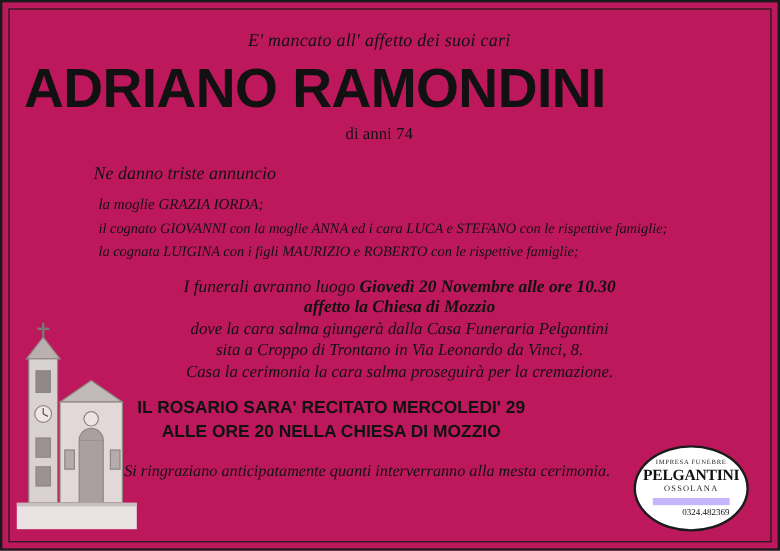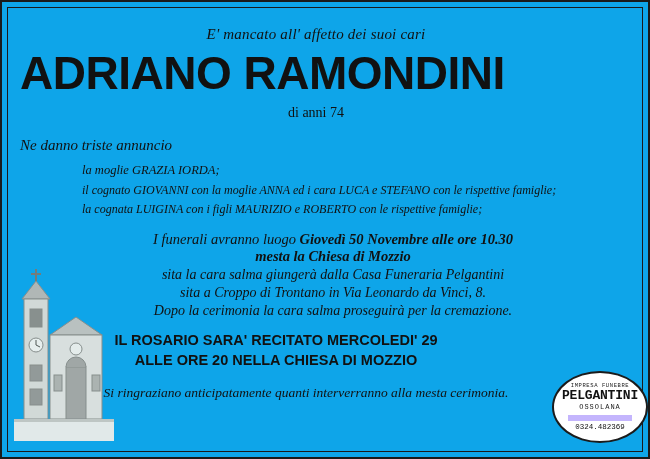--- a/index.html
+++ b/index.html
@@ -12,21 +12,21 @@
     height: 459px;
     font-family: "Liberation Serif", serif;
     color: #111111;
     overflow: hidden;
   }
   .notice {
     position: relative;
     box-sizing: border-box;
     width: 650px;
     height: 459px;
-    background: #0ea5e9;
+    background: #be185d;
     border: 2px solid #1a1a1a;
     padding: 14px 36px 8px 18px;
   }
   .notice::after {
     content: "";
     position: absolute;
     left: 5px;
     top: 5px;
     right: 5px;
     bottom: 5px;
@@ -55,20 +55,21 @@
   }
   .age {
     text-align: center;
     font-size: 14px;
     margin-top: 8px;
   }
   .announce {
     font-size: 15px;
     font-style: italic;
     margin-top: 16px;
+    margin-left: 58px;
   }
   .relatives {
     margin-top: 6px;
     margin-left: 62px;
     margin-right: 18px;
   }
   .relatives .line {
     font-size: 12.5px;
     font-style: italic;
     line-height: 1.62;
@@ -127,27 +128,27 @@
     left: 8px;
     bottom: 8px;
     width: 112px;
     height: 210px;
     z-index: 1;
     opacity: .95;
   }
   
   .logo {
     position: absolute;
-    right: 0;
+    right: 24px;
     bottom: 14px;
     width: 96px;
     height: 72px;
     z-index: 3;
-    text-align: center;
-    font-family: Liberation Mono, monospace;
+    text-align: right;
+    font-family: Liberation Serif, serif;
   }
   .logo .oval {
     position: relative;
     width: 96px;
     height: 72px;
     border: 2px solid #1b1b1b;
     border-radius: 50%;
     background: #ffffff;
     box-sizing: border-box;
     display: flex;
@@ -224,25 +225,25 @@
 
     <div class="announce">Ne danno triste annuncio</div>
 
     <div class="relatives">
       <div class="line">la moglie GRAZIA IORDA;</div>
       <div class="line small">il cognato GIOVANNI con la moglie ANNA ed i cara LUCA e STEFANO con le rispettive famiglie;</div>
       <div class="line small">la cognata LUIGINA con i figli MAURIZIO e ROBERTO con le rispettive famiglie;</div>
     </div>
 
     <div class="funeral">
-      <div class="l1"><span>I funerali avranno luogo </span><b>Giovedì 50 Novembre alle ore 10.30</b></div>
-      <div class="l2">mesta la Chiesa di Mozzio</div>
-      <div class="l3">sita la cara salma giungerà dalla Casa Funeraria Pelgantini</div>
+      <div class="l1"><span>I funerali avranno luogo </span><b>Giovedì 20 Novembre alle ore 10.30</b></div>
+      <div class="l2">affetto la Chiesa di Mozzio</div>
+      <div class="l3">dove la cara salma giungerà dalla Casa Funeraria Pelgantini</div>
       <div class="l4">sita a Croppo di Trontano in Via Leonardo da Vinci, 8.</div>
-      <div class="l5">Dopo la cerimonia la cara salma proseguirà per la cremazione.</div>
+      <div class="l5">Casa la cerimonia la cara salma proseguirà per la cremazione.</div>
     </div>
 
     <div class="rosary">
       <div>IL ROSARIO SARA' RECITATO MERCOLEDI' 29</div>
       <div>ALLE ORE 20 NELLA CHIESA DI MOZZIO</div>
     </div>
 
     <div class="thanks">Si ringraziano anticipatamente quanti interverranno alla mesta cerimonia.</div>
   </div>
 

